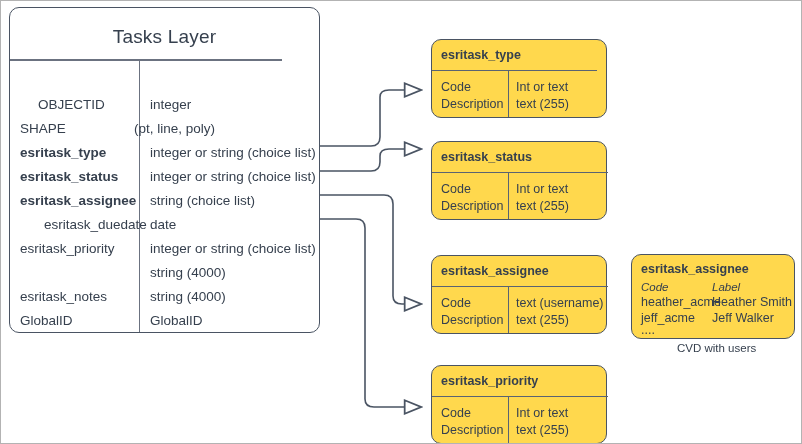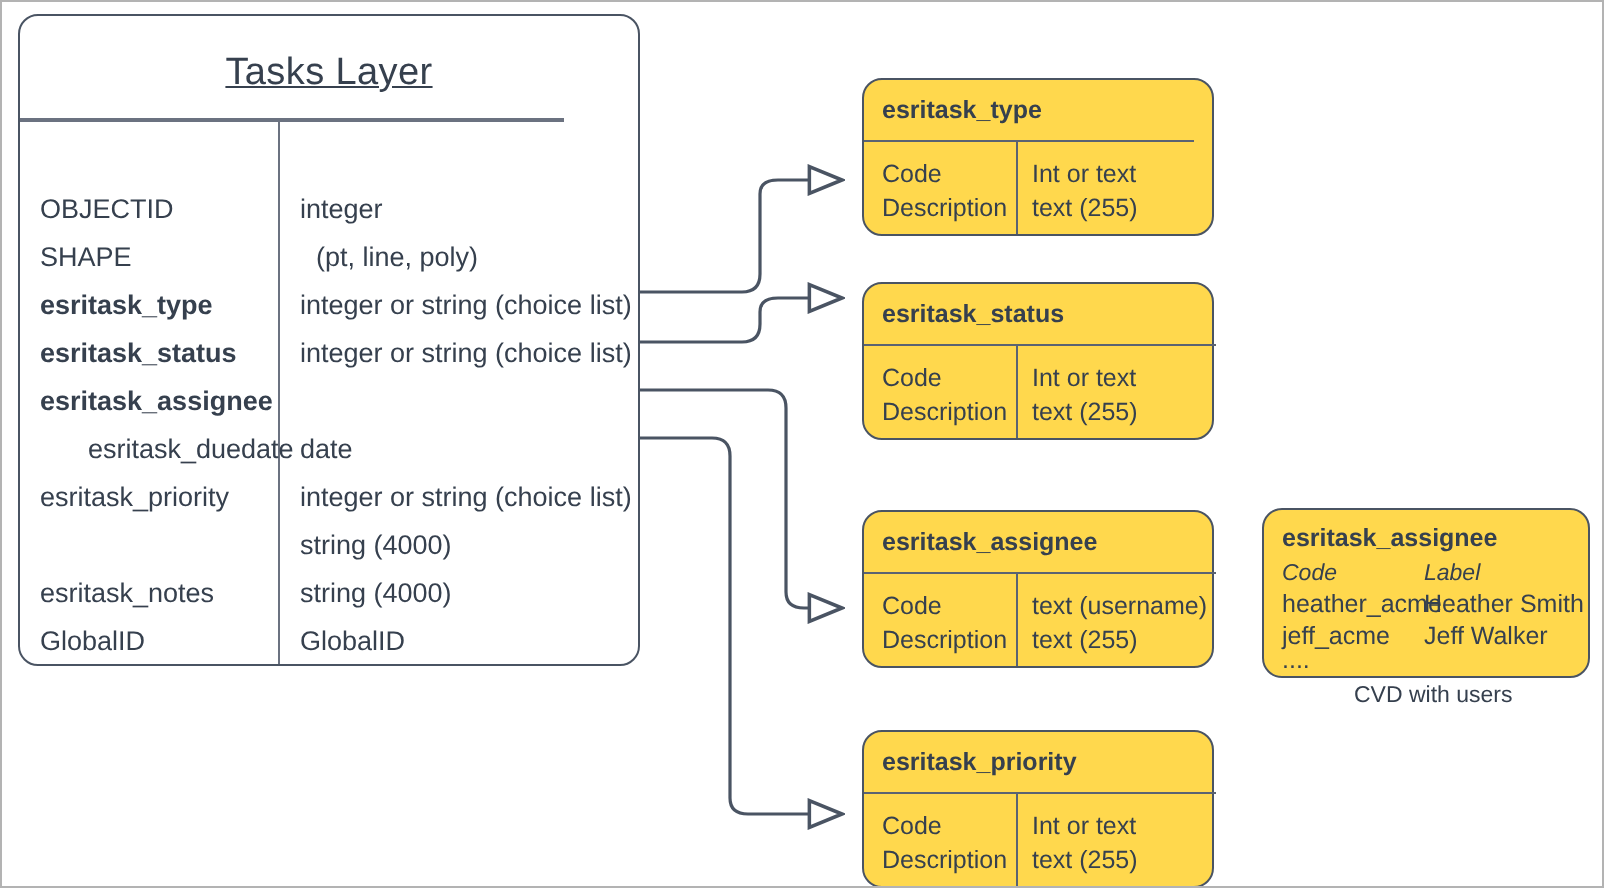--- a/index.html
+++ b/index.html
@@ -126,37 +126,38 @@
 
       <path d="M319,170 H370 Q379,170 379,161 V155 Q379,148 388,148 H420"></path>
 
       <path d="M319,194 H383 Q392,194 392,203 V295 Q392,303 401,303 H420"></path>
 
       <path d="M319,218 H355 Q364,218 364,227 V398 Q364,406 373,406 H420"></path>
     </g>
   </svg>
 
   <div class="entity" style="left:8px; top:6px; width:311px; height:326px;">
-    <div class="entity-title" style="top:18px;text-decoration:underline;">Tasks Layer</div>
+    <div class="entity-title" style="top:18px;">Tasks Layer</div>
     <div class="entity-divider" style="left:0px; top:51px; width:272px;"></div>
     <div class="entity-vdivider" style="left:129px; top:51px; height:273px;"></div>
 
-    <div class="field-name" style="left:10px; top:89px;">OBJECTID</div>
+    <div class="field-name" style="left:28px; top:89px;">OBJECTID</div>
     <div class="field-type" style="left:140px; top:89px;">integer</div>
 
     <div class="field-name" style="left:10px; top:113px;">SHAPE</div>
-    <div class="field-type" style="left:148px; top:113px;">(pt, line, poly)</div>
+    <div class="field-type" style="left:124px; top:113px;">(pt, line, poly)</div>
 
     <div class="field-name bold" style="left:10px; top:137px;">esritask_type</div>
     <div class="field-type" style="left:140px; top:137px;">integer or string (choice list)</div>
 
     <div class="field-name bold" style="left:10px; top:161px;">esritask_status</div>
     <div class="field-type" style="left:140px; top:161px;">integer or string (choice list)</div>
 
     <div class="field-name bold" style="left:10px; top:185px;">esritask_assignee</div>
+    <div class="field-type" style="left:140px; top:185px;">string (choice list)</div>
 
     <div class="field-name" style="left:10px; top:209px;margin-left:24px;">esritask_duedate</div>
     <div class="field-type" style="left:140px; top:209px;">date</div>
 
     <div class="field-name" style="left:10px; top:233px;">esritask_priority</div>
     <div class="field-type" style="left:140px; top:233px;">integer or string (choice list)</div>
 
     <div class="field-type" style="left:140px; top:257px;">string (4000)</div>
 
     <div class="field-name" style="left:10px; top:281px;">esritask_notes</div>

